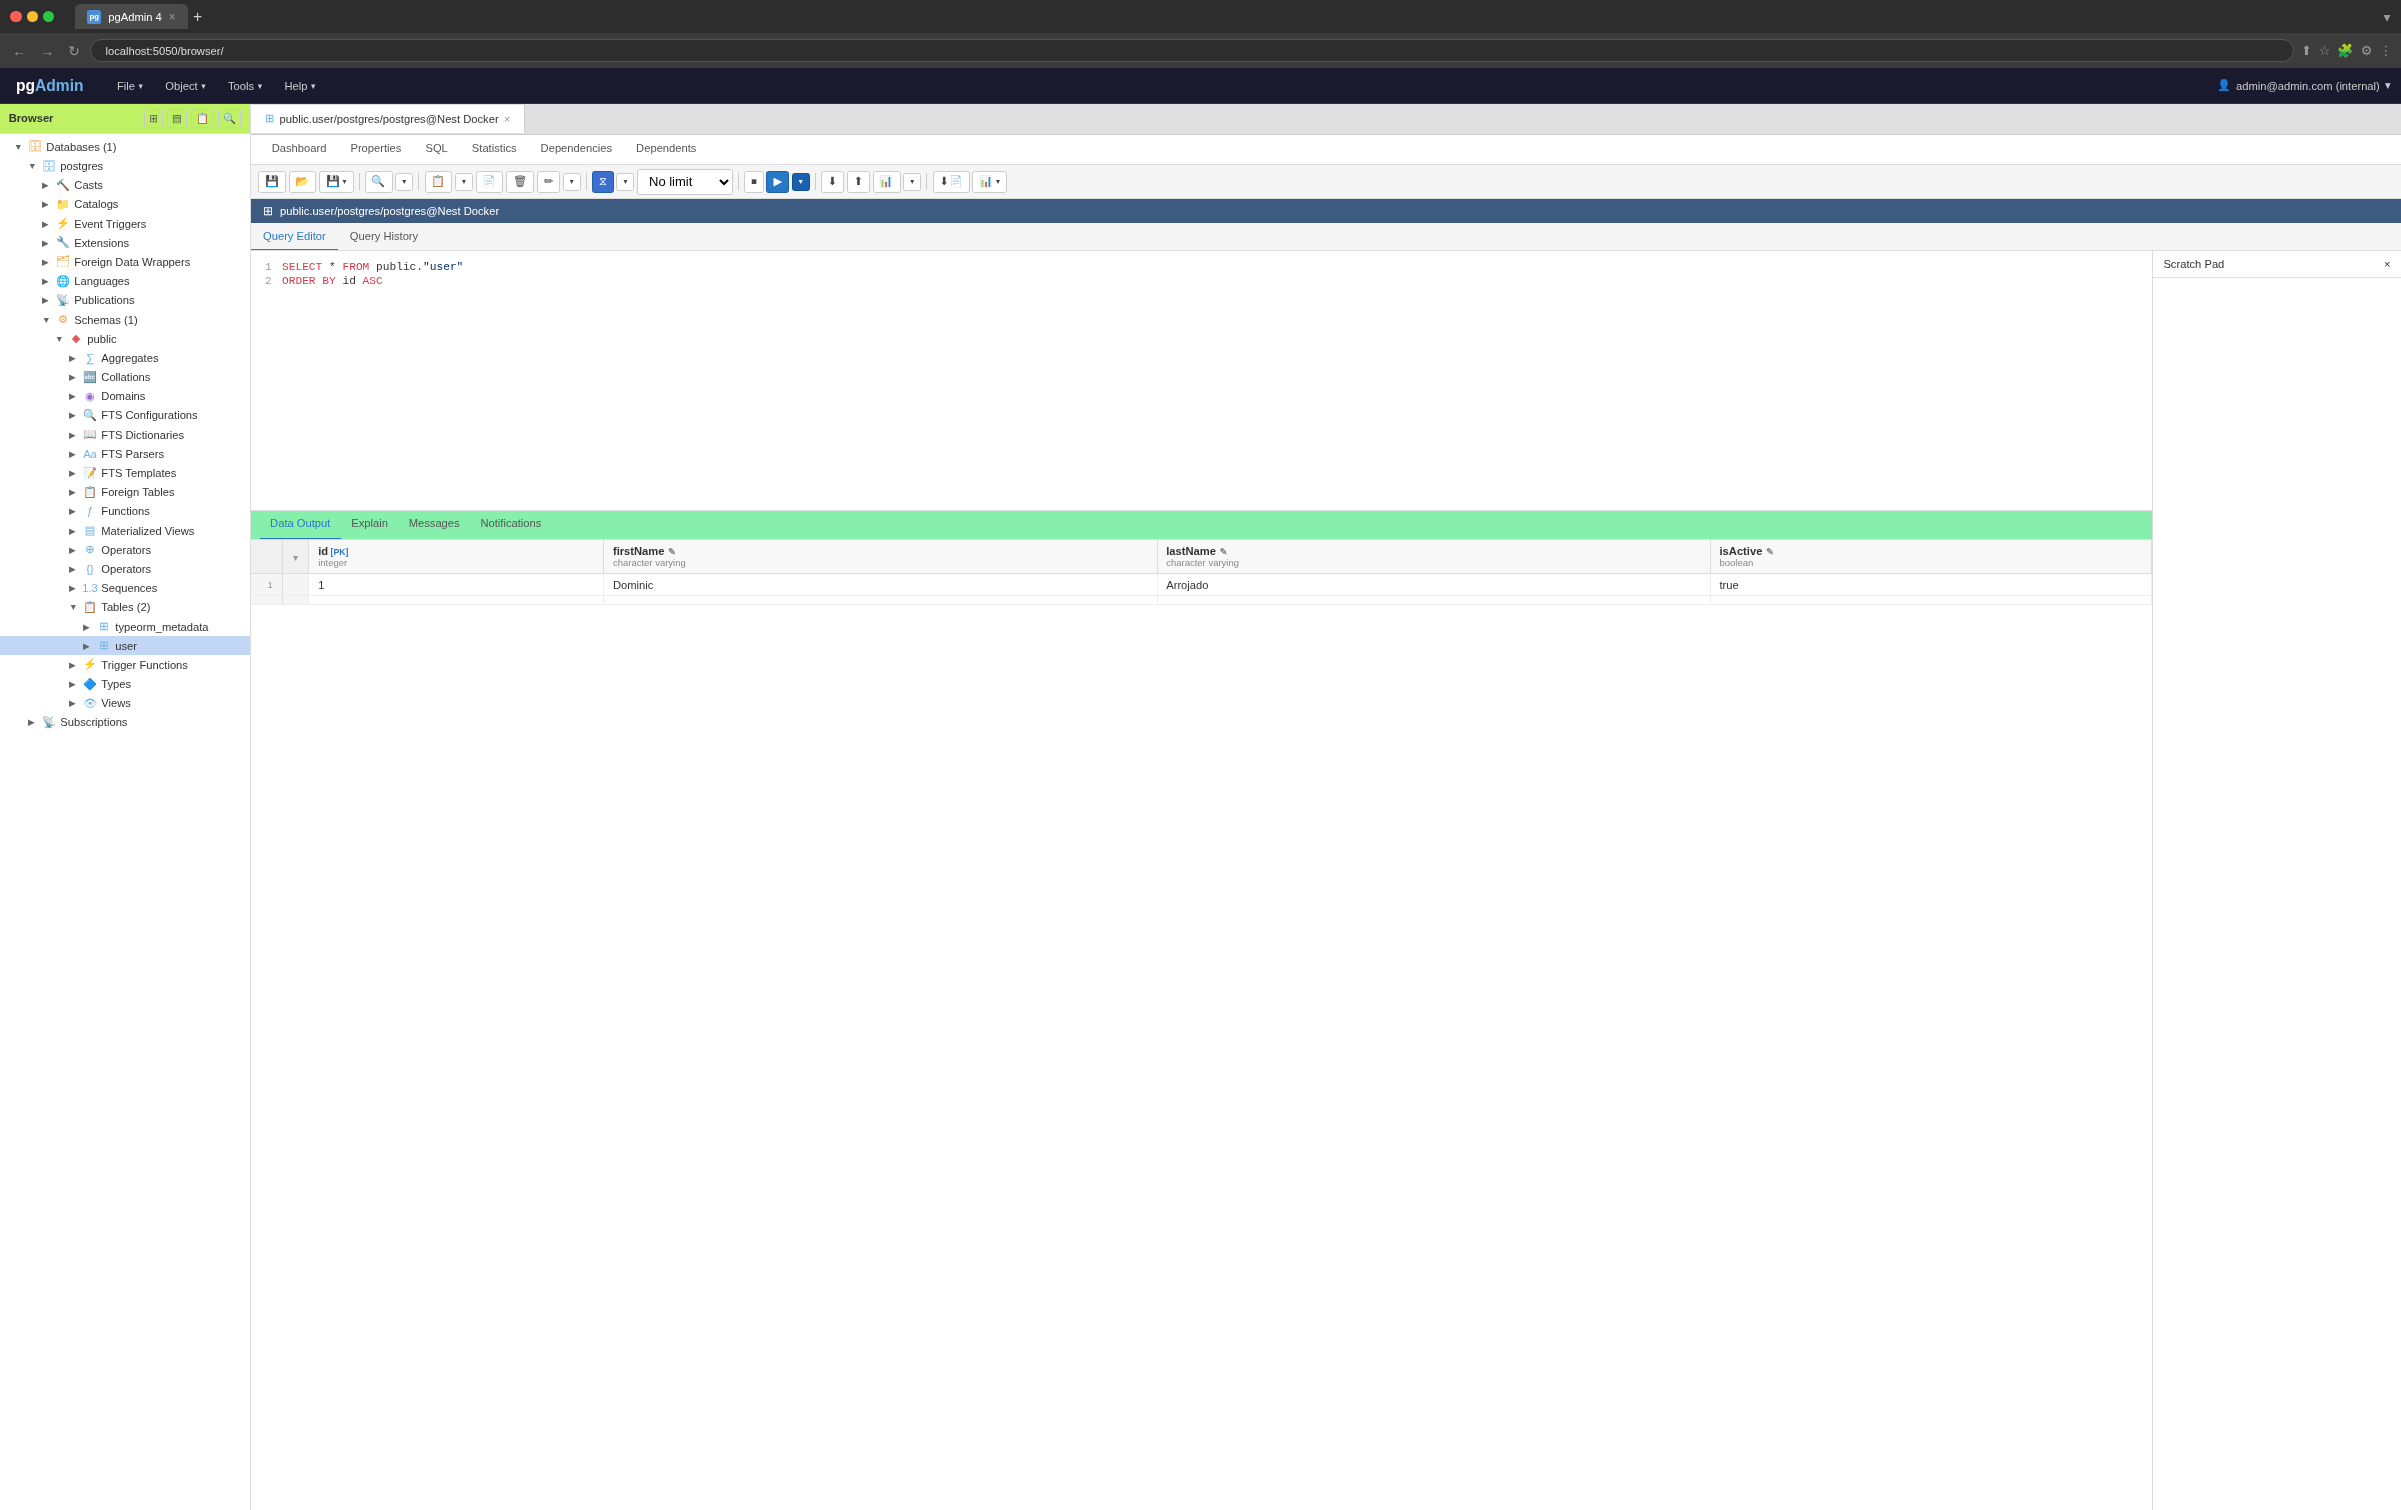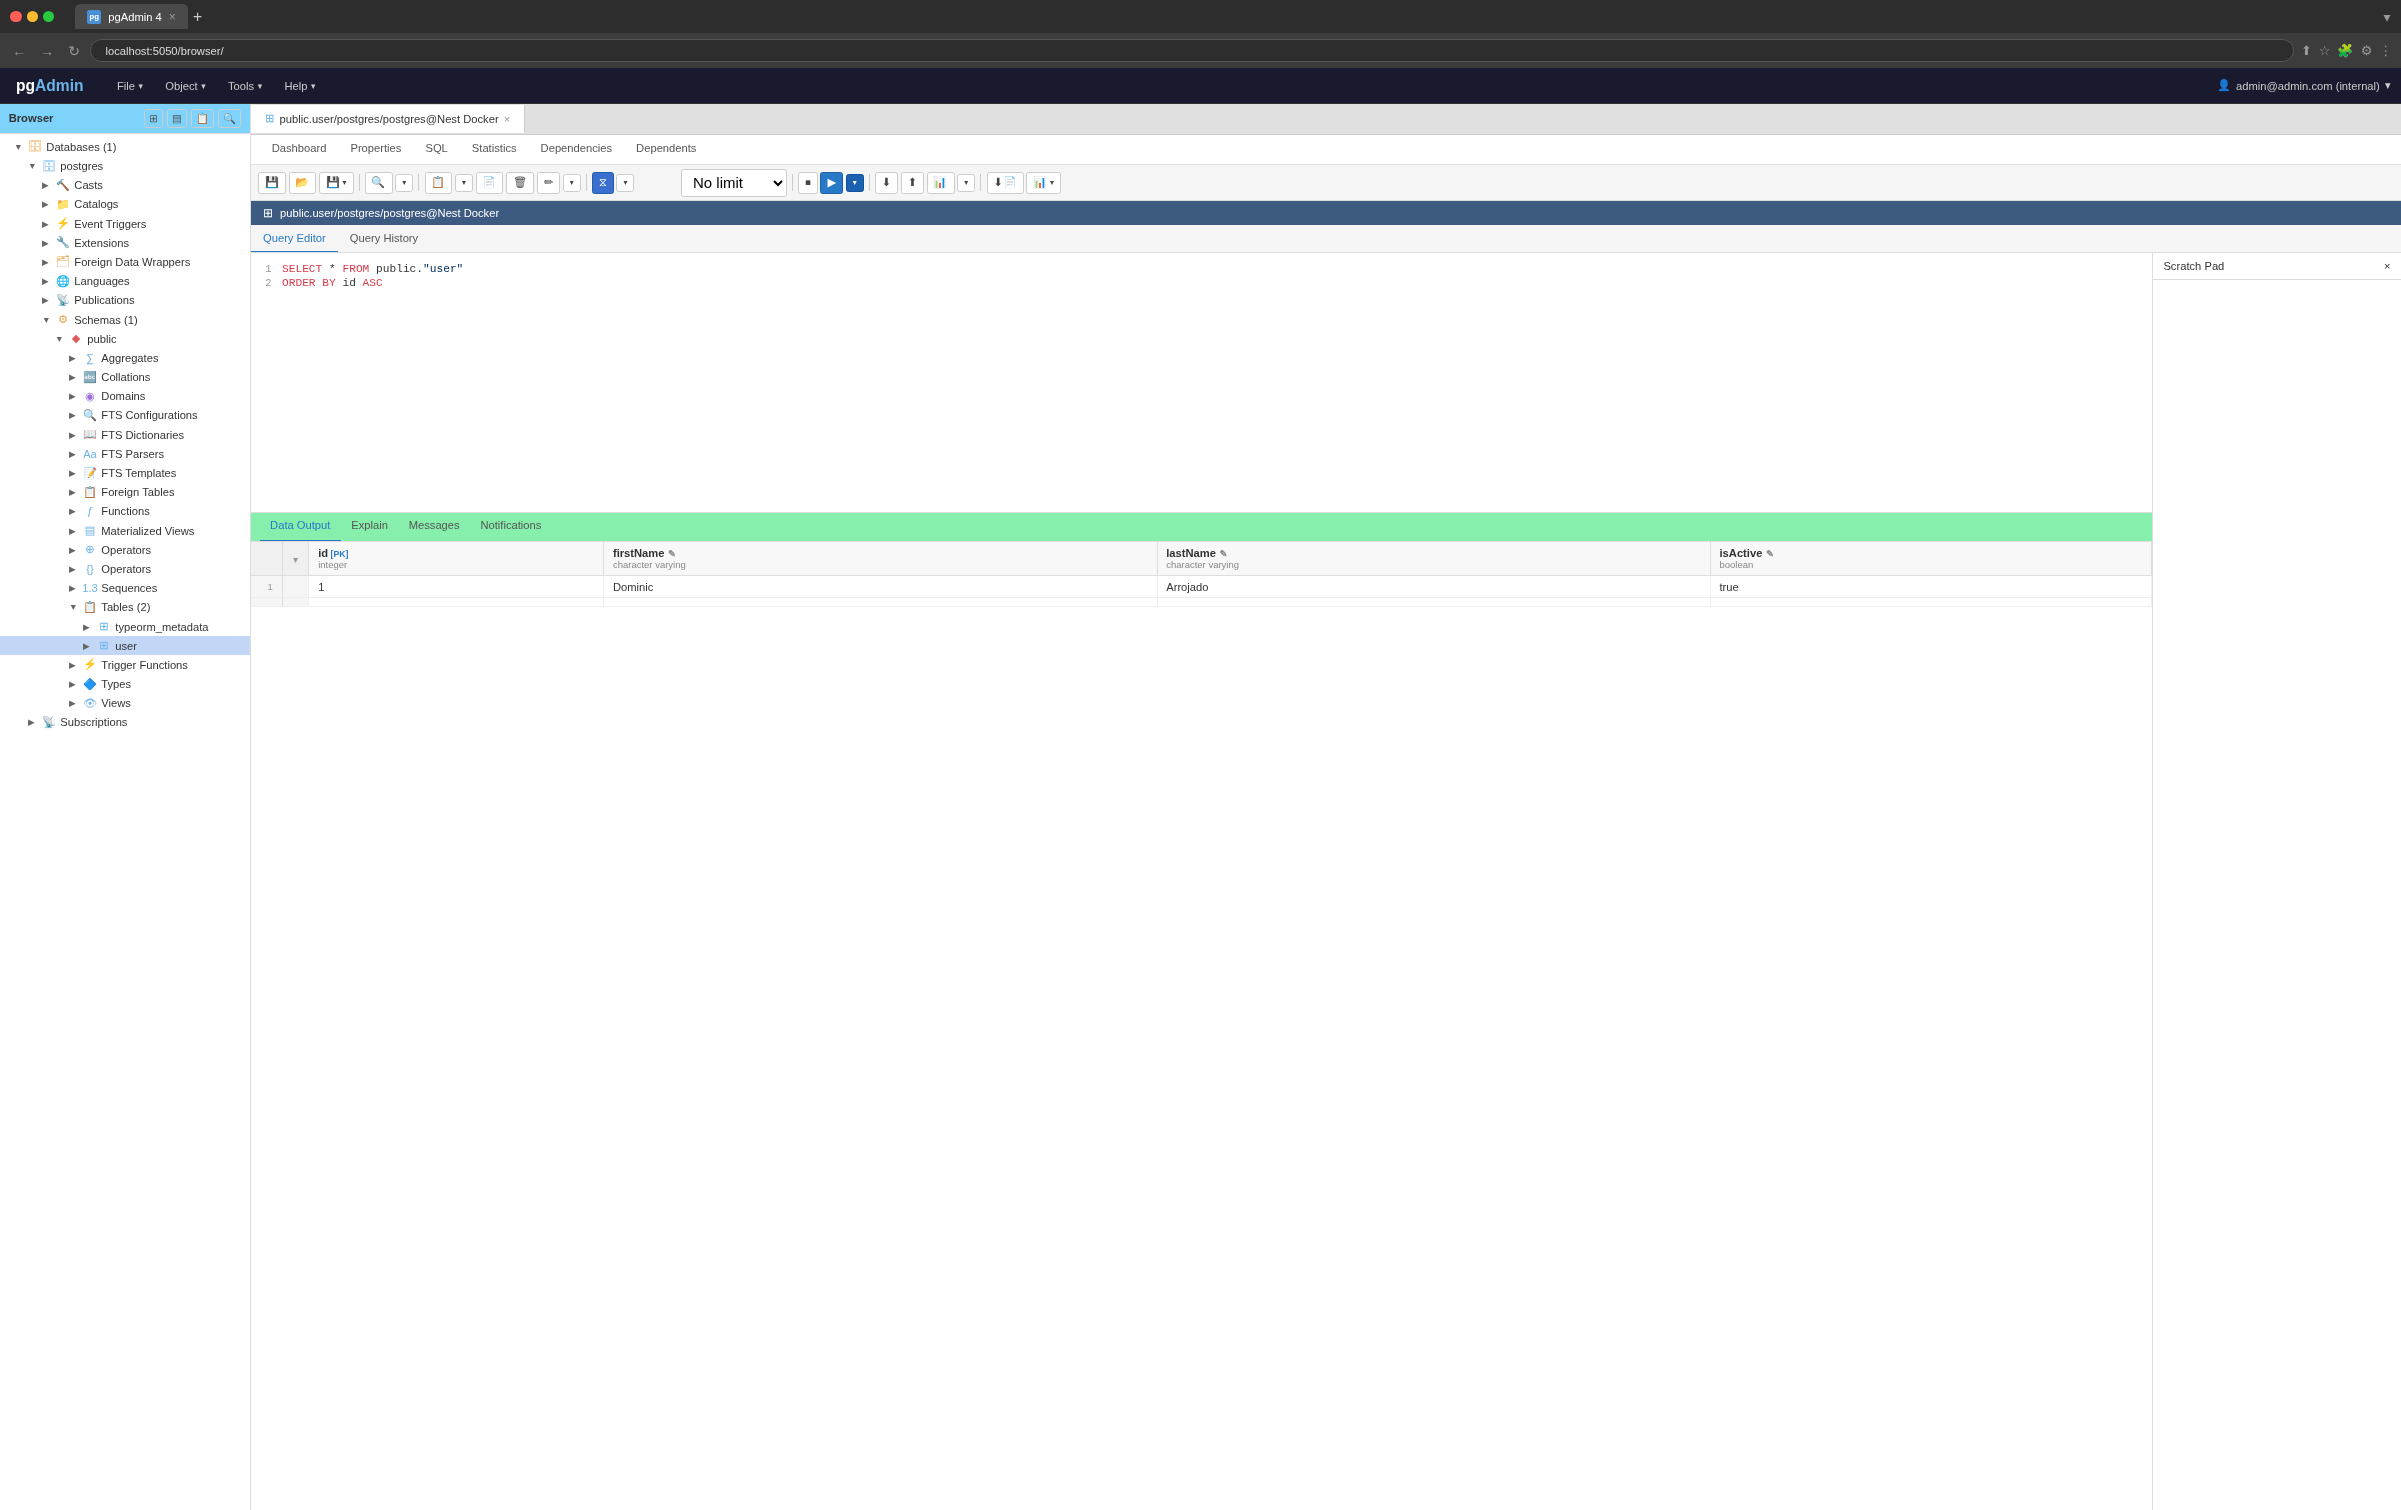--- a/index.html
+++ b/index.html
@@ -34,21 +34,21 @@
     .menu-bar { display: flex; align-items: center; gap: 1.7px; flex: 1; padding: 0 7px; }
     .menu-item { color: #ccc; padding: 5.2px 10.4px; cursor: pointer; border-radius: 3.5px; font-size: 11.2px; display: flex; align-items: center; gap: 3.5px; }
     .menu-item .arrow { font-size: 8.7px; }
     .user-area { margin-left: auto; display: flex; align-items: center; gap: 5.2px; padding-right: 10.4px; color: #ccc; font-size: 11.2px; }
 
     
     .main { display: flex; height: calc(100vh - 104px); }
 
     
     .browser-panel { width: 251px; background: #fff; border-right: 0.9px solid #ddd; display: flex; flex-direction: column; flex-shrink: 0; }
-    .browser-header { background: #7dd3fc; padding: 5.2px 8.7px; border-bottom: 0.9px solid #ddd; display: flex; align-items: center; justify-content: space-between; }
+    .browser-header { background: #bef264; padding: 5.2px 8.7px; border-bottom: 0.9px solid #ddd; display: flex; align-items: center; justify-content: space-between; }
     .browser-title { font-weight: 600; font-size: 11.2px; color: #333; }
     .browser-toolbar { display: flex; gap: 3.5px; }
     .browser-btn { background: none; border: 0.9px solid #ccc; border-radius: 2.6px; padding: 1.7px 4.3px; cursor: pointer; font-size: 10.4px; color: #555; }
 
     
     .tree { flex: 1; overflow-y: auto; padding: 3.5px 0; }
     .tree-item { display: flex; align-items: center; padding: 2.6px 7px; cursor: pointer; white-space: nowrap; font-size: 11.2px; }
     .tree-toggle { width: 14px; font-size: 8.7px; color: #666; flex-shrink: 0; }
     .tree-icon { width: 14px; height: 14px; margin-right: 4.3px; flex-shrink: 0; display: inline-flex; align-items: center; justify-content: center; font-size: 11.2px; }
     .tree-label { font-size: 11.2px; color: #333; }
@@ -69,21 +69,21 @@
 
     
     .query-area { display: flex; flex-direction: column; flex: 1; overflow: hidden; background: #fff; }
 
     
     .toolbar { background: #f5f5f5; border-bottom: 0.9px solid #ddd; padding: 3.5px 7px; display: flex; align-items: center; gap: 2.6px; flex-wrap: wrap; }
     .tb-btn { background: #fff; border: 0.9px solid #ccc; border-radius: 2.6px; padding: 3.5px 6px; cursor: pointer; font-size: 11.2px; color: #444; display: flex; align-items: center; gap: 2.6px; }
     .tb-btn.primary { background: #2878c8; color: white; border-color: #2060a8; }
     .tb-btn.active { background: #e3f0ff; border-color: #2878c8; color: #2878c8; }
     .tb-separator { width: 0.9px; height: 17.3px; background: #ccc; margin: 0 2.6px; }
-    .tb-select { padding: 3.5px 7px; border: 0.9px solid #ccc; border-radius: 2.6px; font-size: 15px; background: white; cursor: pointer; margin-left: 44px; }
+    .tb-select { padding: 3.5px 7px; border: 0.9px solid #ccc; border-radius: 2.6px; font-size: 13px; background: white; cursor: pointer; }
 
     
     .breadcrumb-bar { background: #3d5a80; color: #fff; padding: 5.2px 12px; font-size: 11.2px; display: flex; align-items: center; gap: 7px; }
     .bc-icon { font-size: 12px; }
 
     
     .code-editor { flex: 1; background: #fff; padding: 8.7px 0; font-family: 'Courier New', monospace; font-size: 11.2px; overflow: auto; border-bottom: 0.9px solid #ddd; min-height: 104px; max-height: 260px; }
     .code-line { display: flex; align-items: flex-start; padding: 0.9px 0; }
     .line-num { width: 31px; text-align: right; padding-right: 10.4px; color: #999; flex-shrink: 0; user-select: none; font-size: 10.4px; }
     .line-content { color: #333; }

